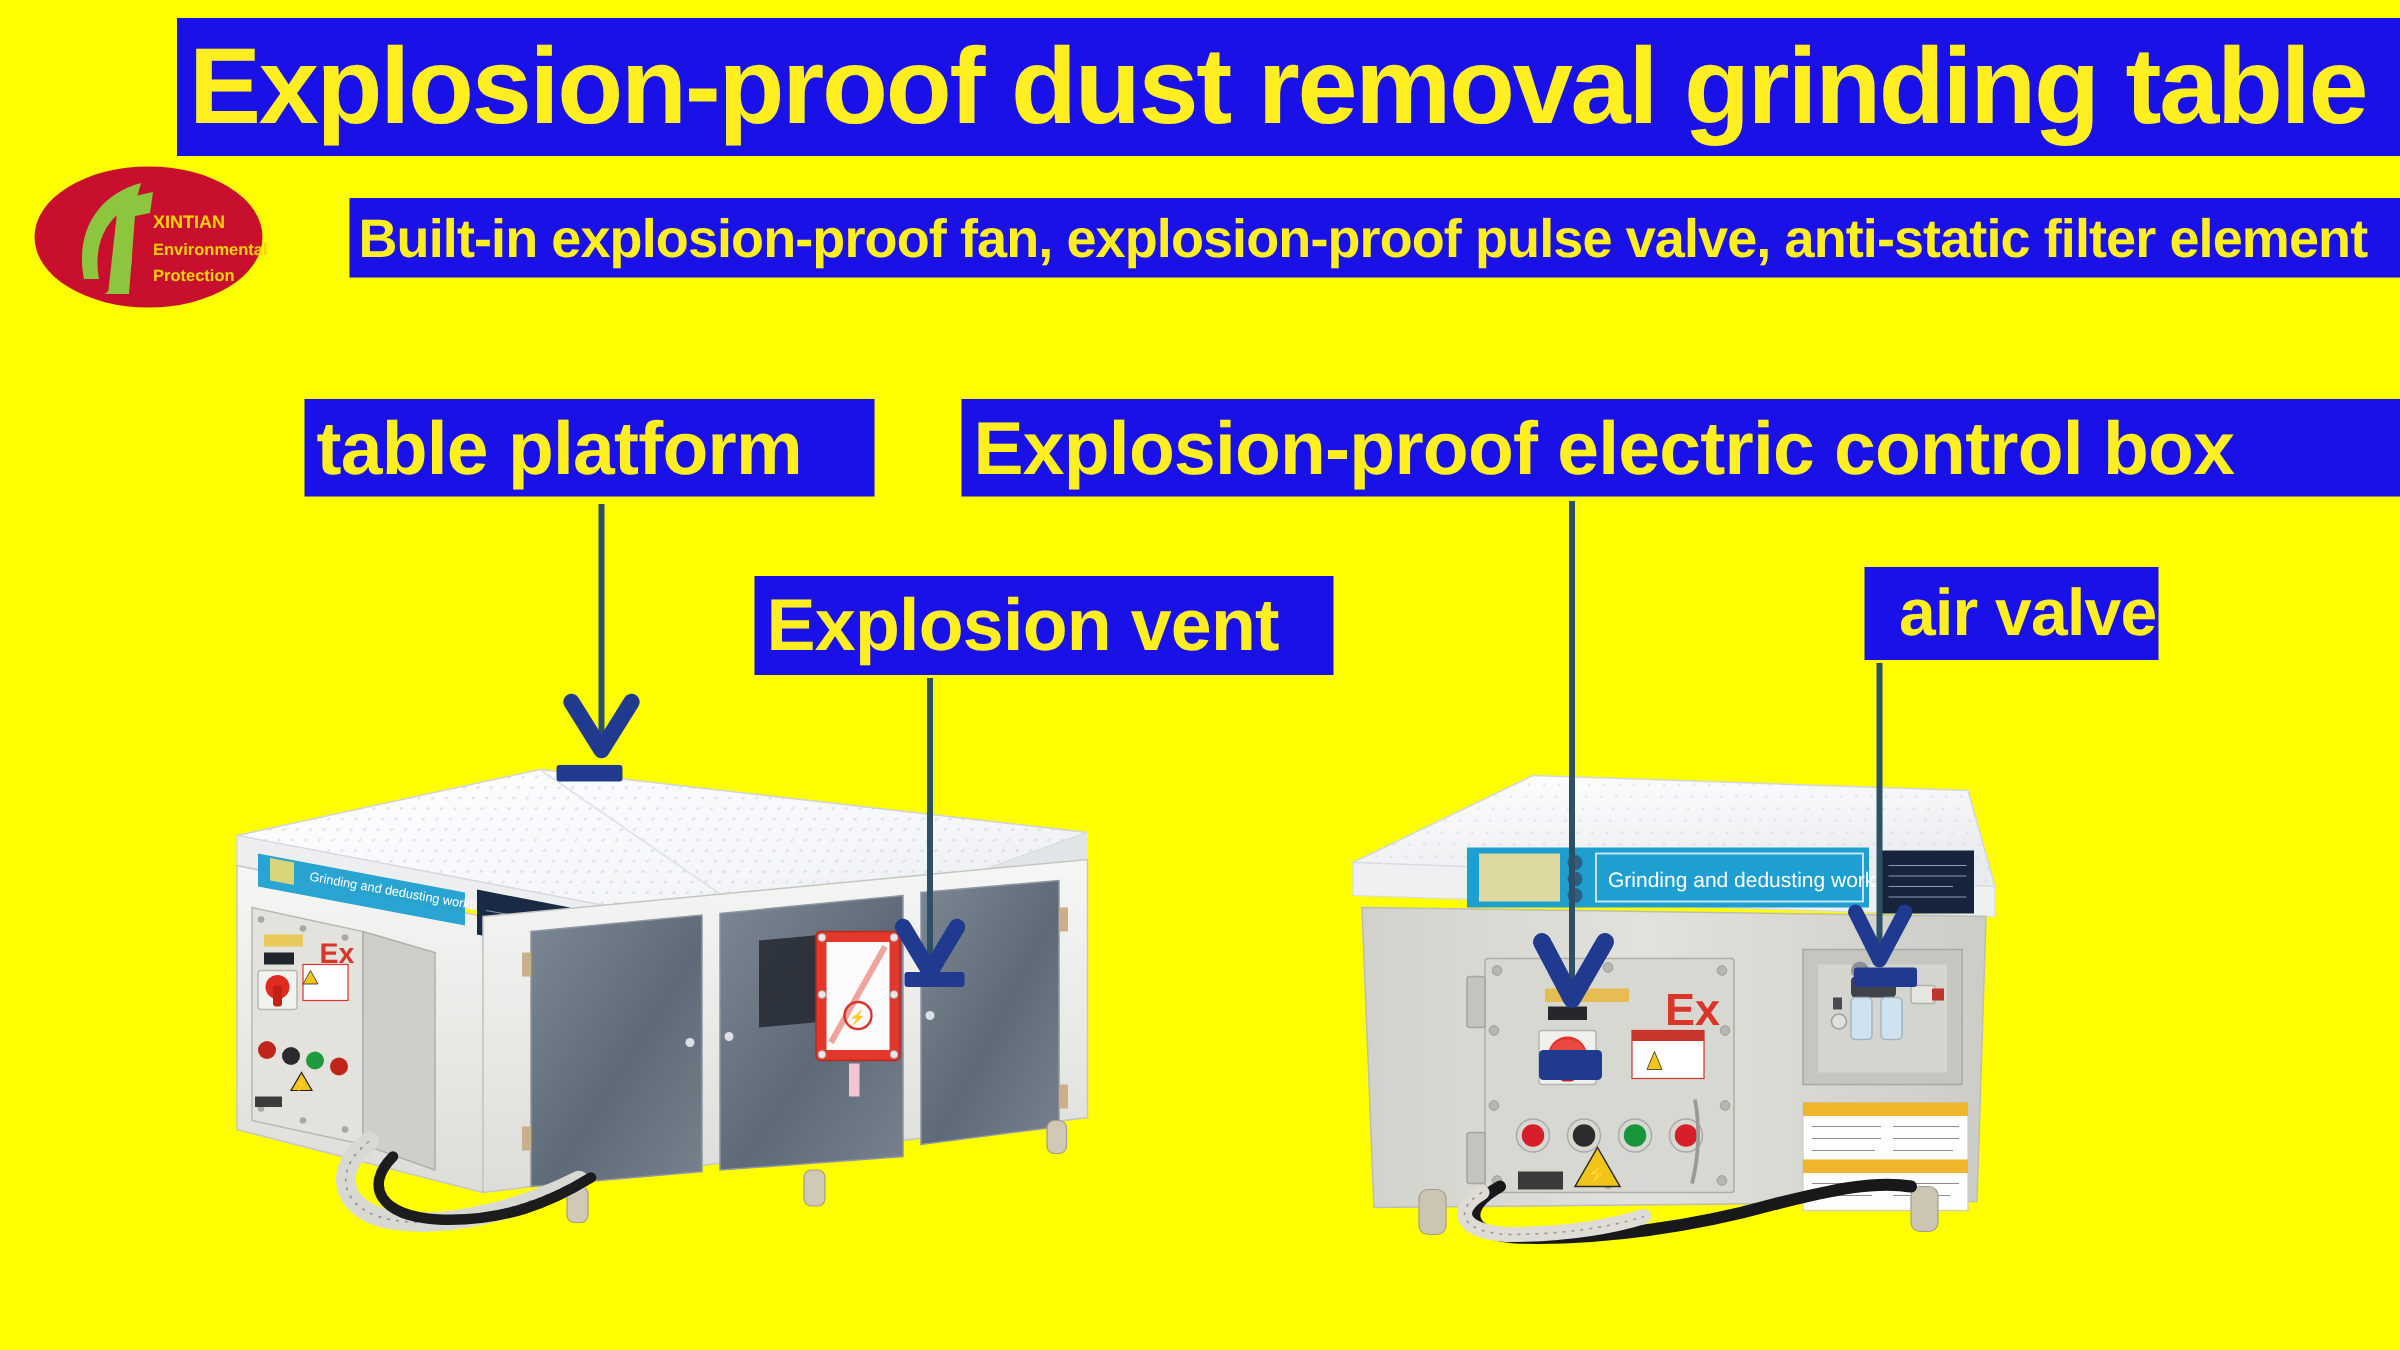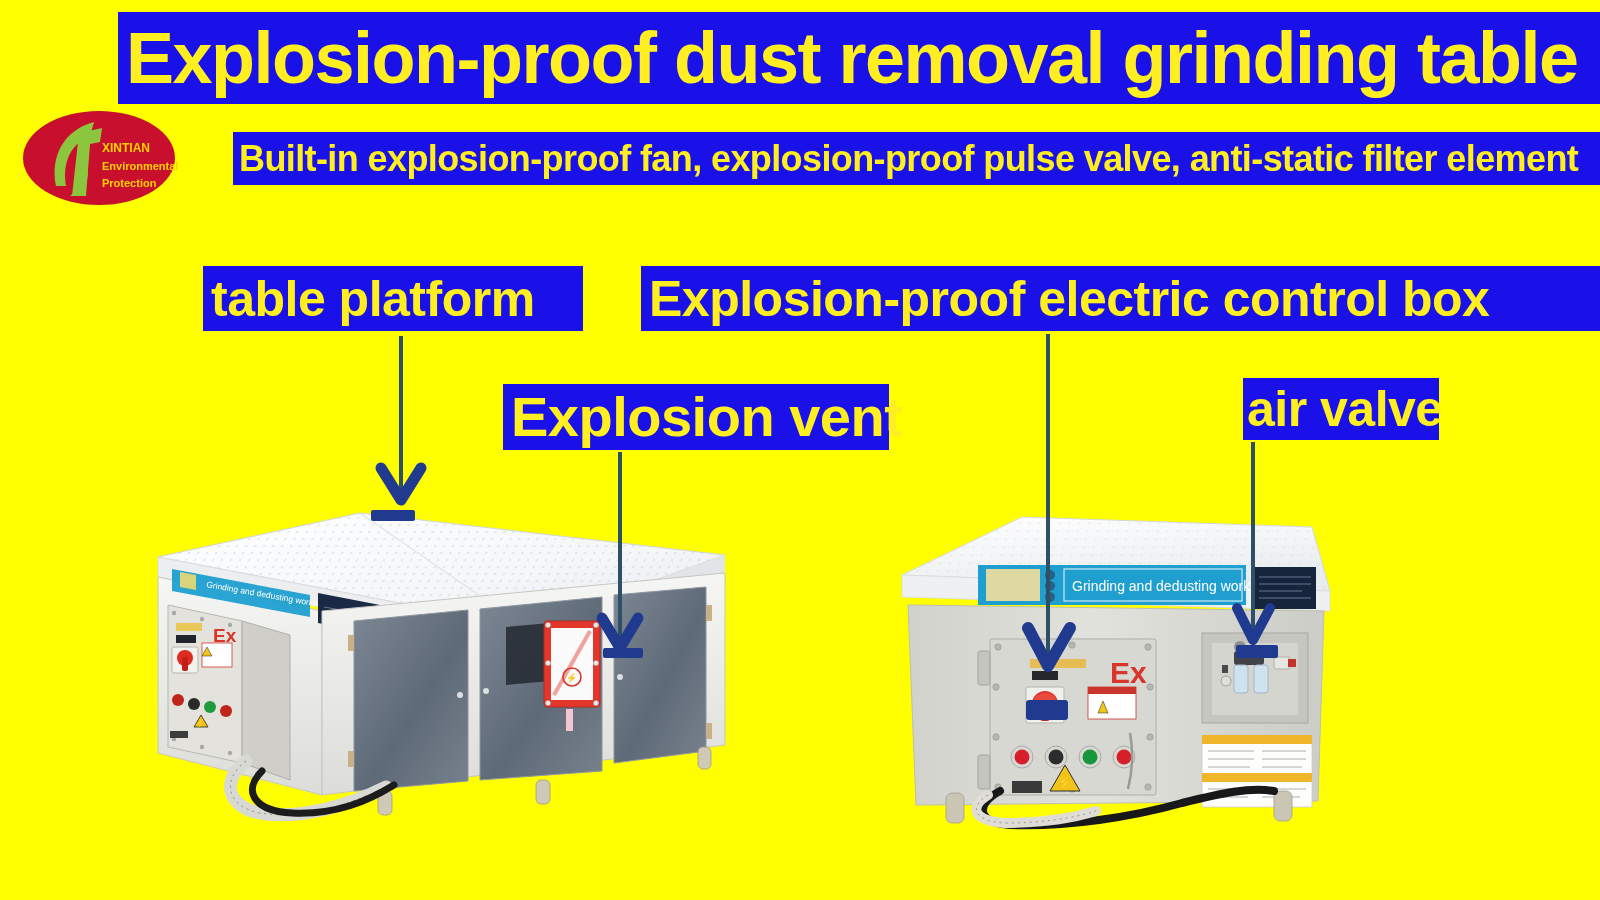--- a/index.html
+++ b/index.html
@@ -58,28 +58,28 @@
   }
   #callout-control-box {
     left: 606px; top: 266px;
     width: 980px; height: 65px;
     font-size: 50px;
     padding-left: 8px;
   }
   #callout-explosion-vent {
     left: 468px; top: 384px;
     width: 386px; height: 66px;
-    font-size: 56px;
+    font-size: 49px;
     padding-left: 8px;
   }
   #callout-air-valve {
     left: 1208px; top: 378px;
     width: 196px; height: 62px;
-    font-size: 50px;
-    padding-left: 4px;
+    font-size: 44px;
+    padding-left: 23px;
   }
 
   
   #logo {
     position: absolute;
     left: 20px; top: 108px;
     width: 158px; height: 100px;
   }
 
   

